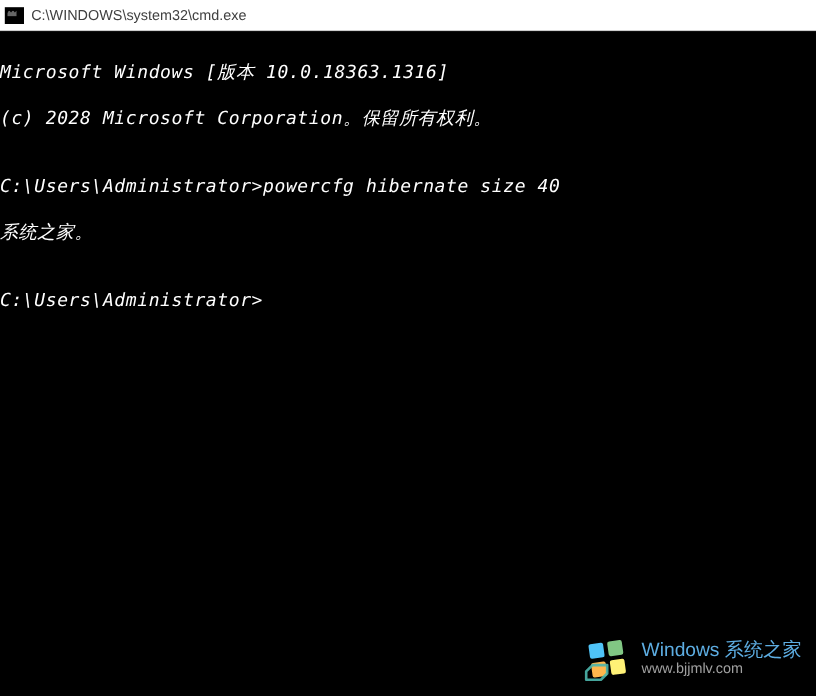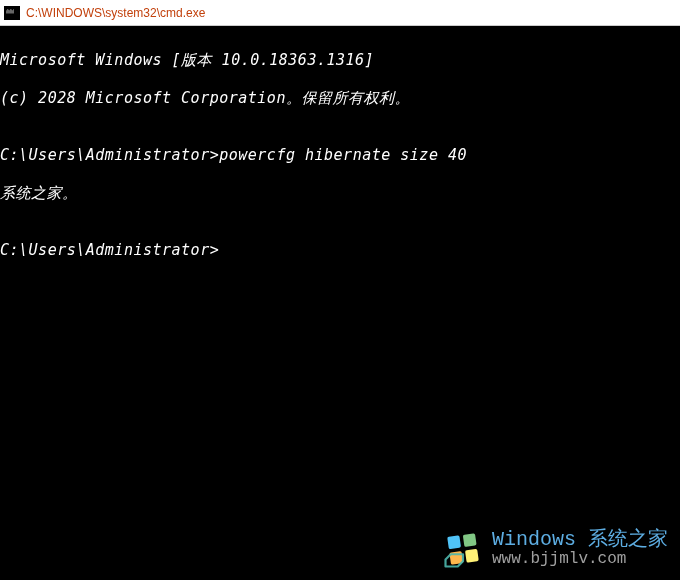--- a/index.html
+++ b/index.html
@@ -43,21 +43,21 @@
       left: 2px;
       top: 3px;
       width: 8px;
       height: 5px;
       background: #fff;
       clip-path: polygon(0 50%, 20% 0, 40% 40%, 60% 0, 80% 40%, 100% 0, 100% 100%, 0 100%);
       opacity: 0.4;
     }
     
     .titlebar-text {
-      color: #c2410c;
+      color: #404040;
       font-size: 12px;
       font-family: 'Segoe UI', Tahoma, sans-serif;
     }
     
     .terminal {
       background: #000;
       color: #fff;
       padding: 6px 0 0 0;
       font-size: 15px;
       line-height: 19px;
@@ -86,29 +86,29 @@
     }
     
     .wm-text {
       display: flex;
       flex-direction: column;
       line-height: 1.1;
     }
     
     .wm-title {
       color: #5dade2;
-      font-size: 20px;
-      font-family: Liberation Mono, monospace;
+      font-size: 16px;
+      font-family: Liberation Sans, sans-serif;
       font-weight: 500;
     }
     
     .wm-url {
       color: #a0a0a0;
-      font-size: 16px;
-      font-family: Liberation Mono, monospace;
+      font-size: 12px;
+      font-family: Liberation Sans, sans-serif;
     }
   </style>
 </head>
 <body>
 
 <div class="titlebar">
   <div class="titlebar-icon"></div>
   <span class="titlebar-text">C:\WINDOWS\system32\cmd.exe</span>
 </div>
 

